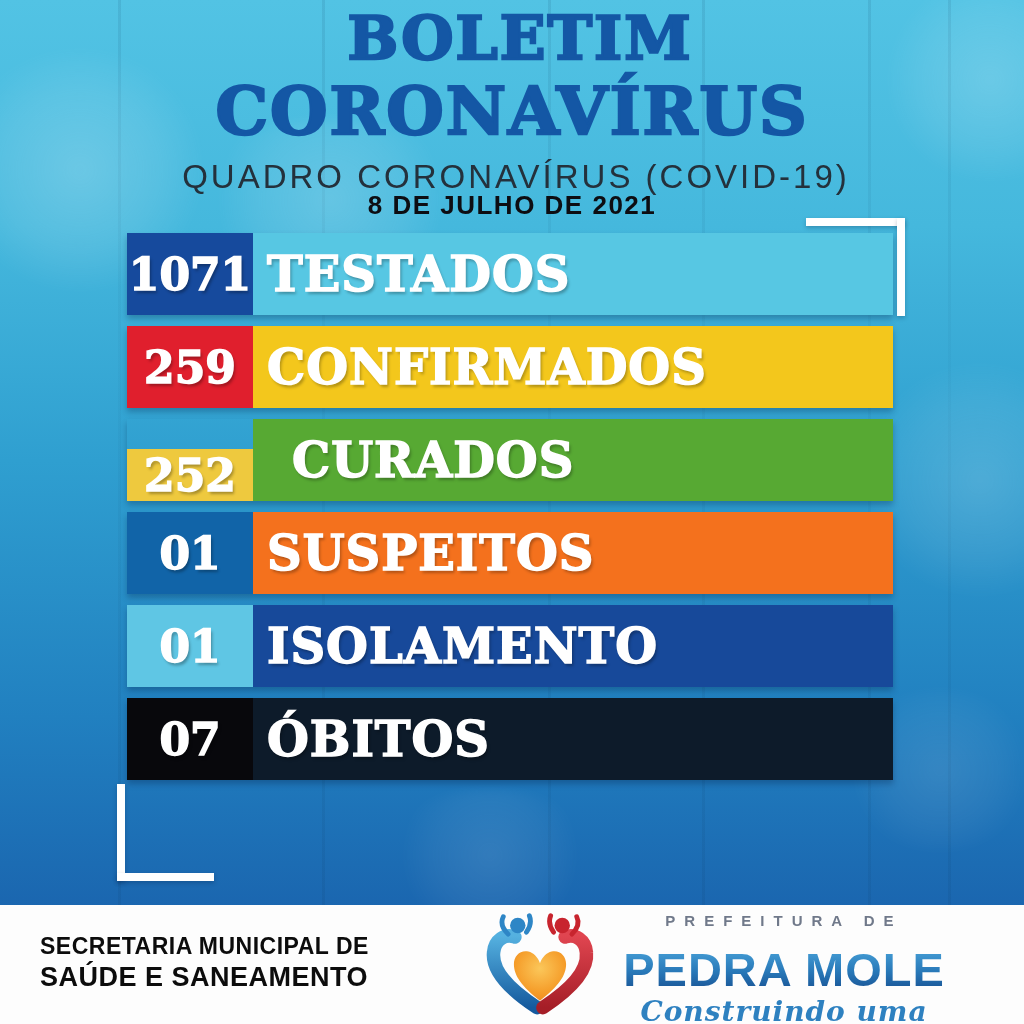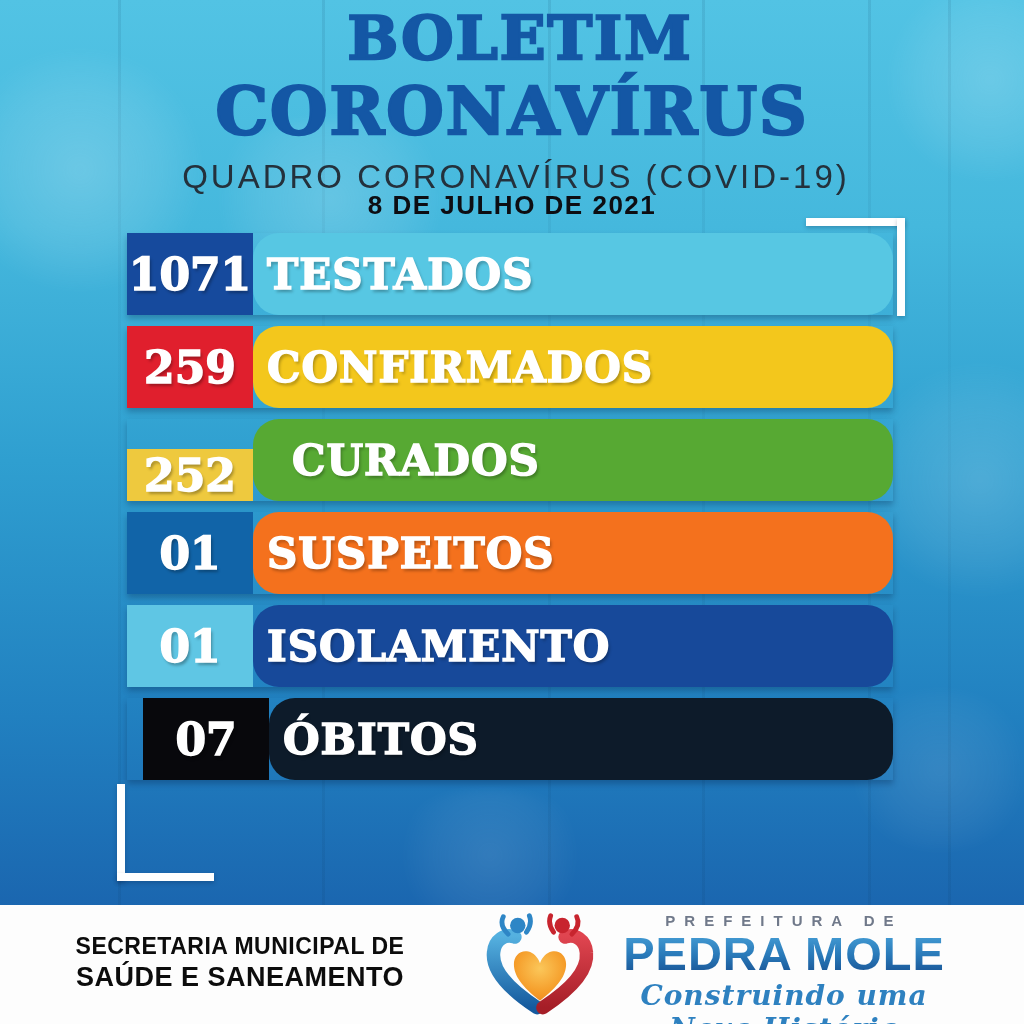--- a/index.html
+++ b/index.html
@@ -26,37 +26,37 @@
     font-size:33px;font-weight:400;letter-spacing:3px;color:#24313c;}
   .dateline{position:absolute;top:190px;left:0;width:100%;text-align:center;
     font-size:26px;font-weight:700;letter-spacing:1.5px;color:#0d0d12;}
   
   .rows{position:absolute;left:127px;top:233px;width:766px;}
   .row{display:flex;height:82px;margin-bottom:11px;box-shadow:0 4px 6px rgba(0,25,60,.28);}
   .num{width:126px;flex:0 0 126px;display:flex;align-items:center;justify-content:center;
     font-family:"DejaVu Serif",serif;font-weight:700;font-size:44px;color:#fff;
     -webkit-text-stroke:1.5px #fff;text-shadow:2px 3px 3px rgba(0,0,0,.30);}
   .bar{flex:1;display:flex;align-items:center;padding-left:14px;
-    font-family:"DejaVu Serif",serif;font-weight:700;font-size:42px;color:#fff;
-    -webkit-text-stroke:1.5px #fff;letter-spacing:1px;text-shadow:2px 3px 3px rgba(0,0,0,.28);border-radius:26px;}
+    font-family:"DejaVu Serif",serif;font-weight:700;font-size:48px;color:#fff;
+    -webkit-text-stroke:1.5px #fff;letter-spacing:1px;text-shadow:2px 3px 3px rgba(0,0,0,.28);}
   
   .bracket{position:absolute;background:#fff;box-shadow:0 2px 4px rgba(0,25,60,.25);}
   #br-tr-h{left:806px;top:218px;width:99px;height:8px;}
   #br-tr-v{left:897px;top:218px;width:8px;height:98px;}
   #br-bl-v{left:117px;top:784px;width:8px;height:97px;}
   #br-bl-h{left:117px;top:873px;width:97px;height:8px;}
   
   .footer{position:absolute;left:0;top:905px;width:1024px;height:119px;background:#fdfdfd;}
-  .sec{position:absolute;left:40px;top:28px;width:400px;text-align:center;color:#0c0c0c;}
+  .sec{position:absolute;left:40px;top:28px;width:400px;color:#0c0c0c;}
   .sec-l1{font-size:23px;font-weight:700;letter-spacing:.5px;}
   .sec-l2{font-size:27px;font-weight:900;letter-spacing:.5px;margin-top:2px;}
   .logo-icon{position:absolute;left:482px;top:8px;width:116px;height:108px;}
   .logo-text{position:absolute;left:598px;top:7px;width:372px;text-align:center;}
   .logo-top{font-size:15px;font-weight:700;letter-spacing:9px;color:#70798a;}
-  .logo-name{font-size:47px;font-weight:900;letter-spacing:1px;line-height:1.0;margin-top:1px;
+  .logo-name{font-size:47px;font-weight:900;letter-spacing:1px;line-height:1.0;margin-top:17px;
     background:linear-gradient(180deg,#4aa4da 0%,#2878b8 55%,#174f90 100%);
     -webkit-background-clip:text;background-clip:text;color:transparent;}
   .logo-tag{font-family:"DejaVu Serif",serif;font-style:italic;font-weight:700;
     font-size:28px;color:#2e81c0;margin-top:2px;letter-spacing:1px;}
 </style>
 </head>
 <body>
 
 <div id="canvas">
 
@@ -98,21 +98,21 @@
     </div>
     <div class="row">
       <div class="num" style="background: rgb(17, 100, 168);">01</div>
       <div class="bar" style="background: rgb(244, 113, 29);">SUSPEITOS</div>
     </div>
     <div class="row">
       <div class="num" style="background: rgb(95, 198, 228);">01</div>
       <div class="bar" style="background: rgb(23, 73, 154);">ISOLAMENTO</div>
     </div>
     <div class="row">
-      <div class="num" style="background: rgb(8, 8, 12); margin-left: 16px;">07</div>
+      <div class="num" style="background: rgb(8, 8, 12);">07</div>
       <div class="bar" style="background: rgb(13, 27, 42);">ÓBITOS</div>
     </div>
   </div>
 
   <div class="footer">
     <div class="sec">
       <div class="sec-l1">SECRETARIA MUNICIPAL DE</div>
       <div class="sec-l2">SAÚDE E SANEAMENTO</div>
     </div>
 

